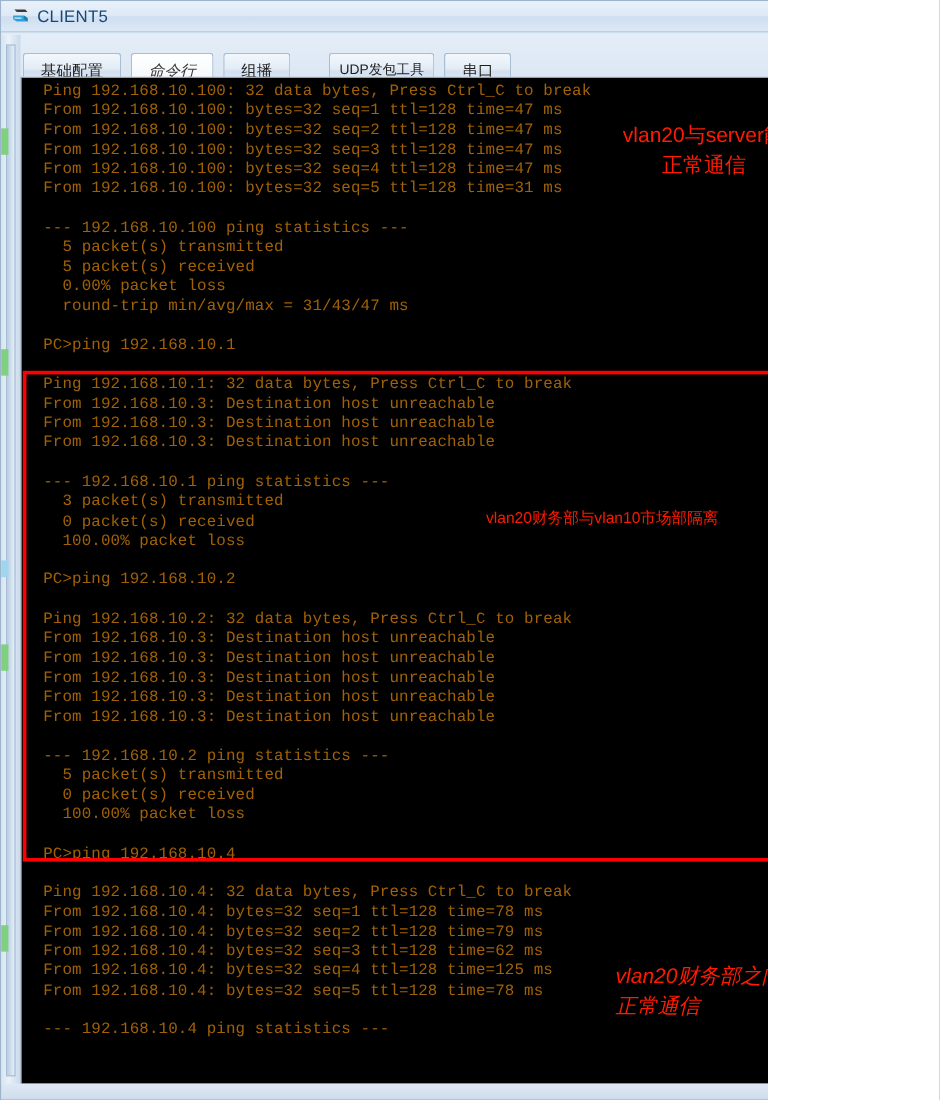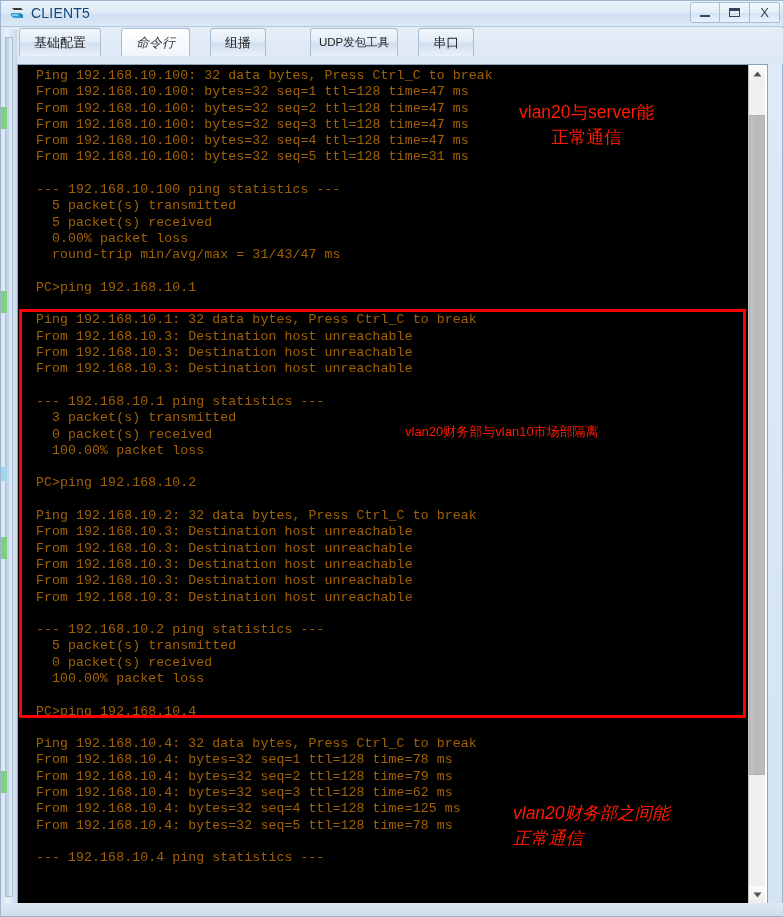--- a/index.html
+++ b/index.html
@@ -2,21 +2,21 @@
 <html><head>
 <meta charset="utf-8">
 <style>
   html, body {
     margin: 0;
     padding: 0;
     background: #ffffff;
   }
   #app {
     position: relative;
-    width: 783px;
+    width: 640px;
     height: 917px;
     overflow: hidden;
     font-family: "Liberation Sans", sans-serif;
     background: #e8eff7;
   }
 
   
   .win-frame {
     position: absolute;
     left: 0; top: 0;
@@ -73,23 +73,23 @@
 
   
   .tabstrip {
     position: absolute;
     left: 0; top: 27px;
     width: 783px; height: 36px;
     background: linear-gradient(to bottom,#e5eef8 0%, #dbe7f4 100%);
   }
   .tabs {
     position: absolute;
-    left: 18px; top: 0;
+    left: 18px; top: 16px;
     display: flex;
-    gap: 20px;
+    gap: 8px;
   }
   .tab {
     height: 28px;
     padding: 0 14px;
     display: flex;
     align-items: center;
     justify-content: center;
     font-size: 13px;
     color: #1e1e1e;
     background: linear-gradient(to bottom,#f2f7fc 0%, #e3ecf6 45%, #d2dfef 55%, #e9f1f9 100%);

